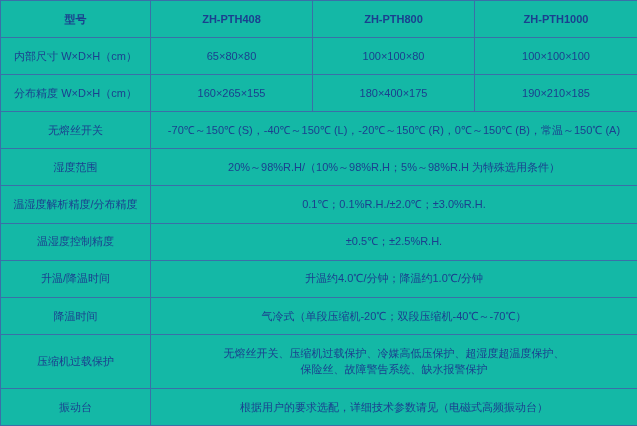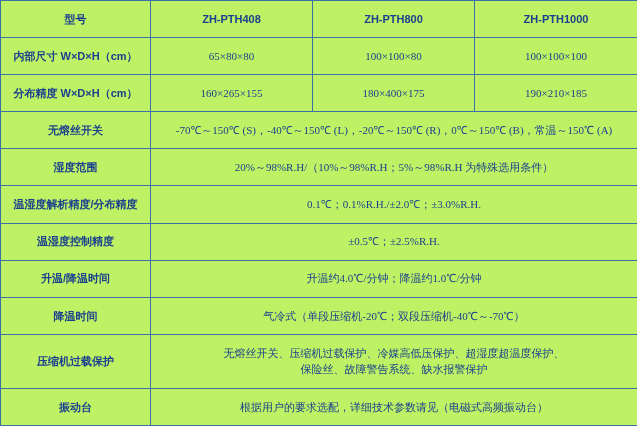--- a/index.html
+++ b/index.html
@@ -19,36 +19,35 @@
     table-layout: fixed;
   }
   table.spec td {
     border: 1px solid #3a6fa8;
     color: #1b3f8f;
     text-align: center;
     vertical-align: middle;
     font-size: 11px;
     line-height: 1.5;
     padding: 2px 4px;
-    background: #bef264;
+    background: #14b8a6;
   }
   td.label {
     background: #b6e6fb;
-    font-weight: bold;
+    font-weight: normal;
     width: 150px;
     font-size: 11.5px;
   }
   td.headcell {
     background: #b6e6fb;
     font-weight: bold;
     font-size: 11.5px;
   }
   td.val {
     background: #cdeefd;
-    font-family: Liberation Serif, serif;
   }
   td.wide {
     font-size: 11px;
   }
 </style>
 </head>
 <body>
 
 <table class="spec">
   <colgroup>

